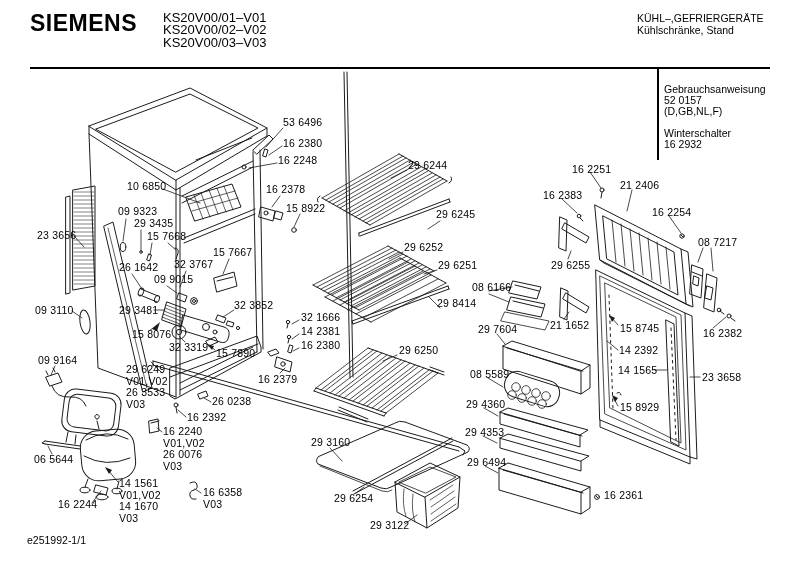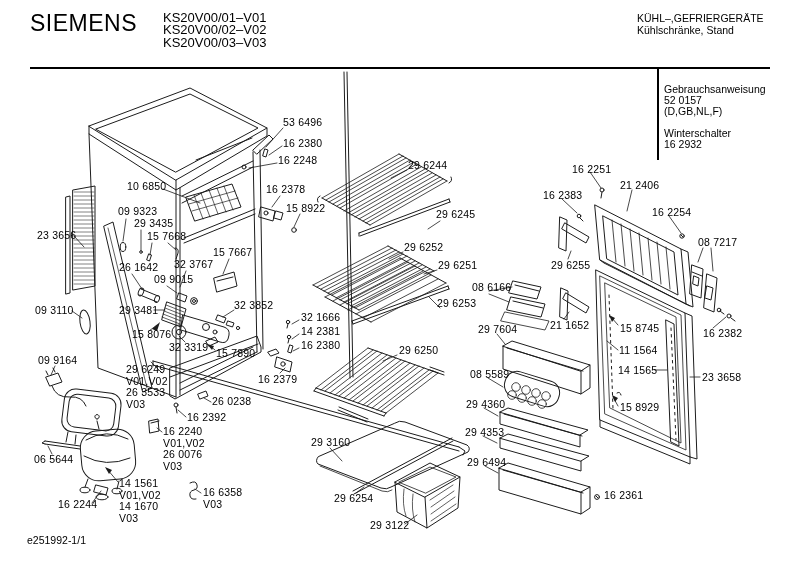--- a/index.html
+++ b/index.html
@@ -1,18 +1,18 @@
 <!DOCTYPE html>
 <html><head>
 <meta charset="utf-8">
 <style>
   html,body{margin:0;padding:0}
   body{width:800px;height:566px;position:relative;background:#fff;
        font-family:"Liberation Sans",sans-serif;color:#000;overflow:hidden}
-  #brand{position:absolute;left:30px;top:10px;font-size:23px;font-weight:normal;letter-spacing:.5px}
+  #brand{position:absolute;left:30px;top:10px;font-size:23px;font-weight:bold;letter-spacing:.5px}
   #models{position:absolute;left:163px;top:12px;font-size:13px;line-height:12.4px}
   #models span{display:block}
   #cat{position:absolute;left:637px;top:12px;font-size:10.5px;line-height:12.4px}
   #cat span{display:block}
   .rule{position:absolute;left:30px;top:67px;width:740px;height:1.6px;background:#000}
   .ibox-border{position:absolute;left:657px;top:68px;width:1.6px;height:92px;background:#000}
   .it{position:absolute;left:664px;font-size:10.5px;line-height:11px}
   #footer{position:absolute;left:27px;top:534px;font-size:10.5px}
   .pl{position:absolute;font-size:10.5px;line-height:11.6px;white-space:pre-line;letter-spacing:.2px}
   svg{position:absolute;left:0;top:0}
@@ -297,39 +297,39 @@
 V01,V02
 14 1670
 V03</div>
   <div class="pl" style="left:58px;top:499px">16 2244</div>
   <div class="pl" style="left:203px;top:487px">16 6358
 V03</div>
   <div class="pl" style="left:408px;top:160px">29 6244</div>
   <div class="pl" style="left:436px;top:209px">29 6245</div>
   <div class="pl" style="left:404px;top:242px">29 6252</div>
   <div class="pl" style="left:438px;top:260px">29 6251</div>
-  <div class="pl" style="left:437px;top:298px">29 6253</div>
+  <div class="pl" style="left:437px;top:298px">29 8414</div>
   <div class="pl" style="left:399px;top:345px">29 6250</div>
   <div class="pl" style="left:301px;top:312px">32 1666</div>
   <div class="pl" style="left:301px;top:326px">14 2381</div>
   <div class="pl" style="left:301px;top:340px">16 2380</div>
   <div class="pl" style="left:311px;top:437px">29 3160</div>
   <div class="pl" style="left:334px;top:493px">29 6254</div>
   <div class="pl" style="left:370px;top:520px">29 3122</div>
   <div class="pl" style="left:572px;top:164px">16 2251</div>
   <div class="pl" style="left:543px;top:190px">16 2383</div>
   <div class="pl" style="left:620px;top:180px">21 2406</div>
   <div class="pl" style="left:652px;top:207px">16 2254</div>
   <div class="pl" style="left:698px;top:237px">08 7217</div>
   <div class="pl" style="left:551px;top:260px">29 6255</div>
   <div class="pl" style="left:472px;top:282px">08 6166</div>
   <div class="pl" style="left:550px;top:320px">21 1652</div>
   <div class="pl" style="left:478px;top:324px">29 7604</div>
   <div class="pl" style="left:620px;top:323px">15 8745</div>
-  <div class="pl" style="left:619px;top:345px">11 1564</div>
+  <div class="pl" style="left:619px;top:345px">14 2392</div>
   <div class="pl" style="left:618px;top:365px">14 1565</div>
   <div class="pl" style="left:702px;top:372px">23 3658</div>
   <div class="pl" style="left:470px;top:369px">08 5589</div>
   <div class="pl" style="left:620px;top:402px">15 8929</div>
   <div class="pl" style="left:466px;top:399px">29 4360</div>
   <div class="pl" style="left:465px;top:427px">29 4353</div>
   <div class="pl" style="left:467px;top:457px">29 6494</div>
   <div class="pl" style="left:703px;top:328px">16 2382</div>
   <div class="pl" style="left:604px;top:490px">16 2361</div>
 </div>

